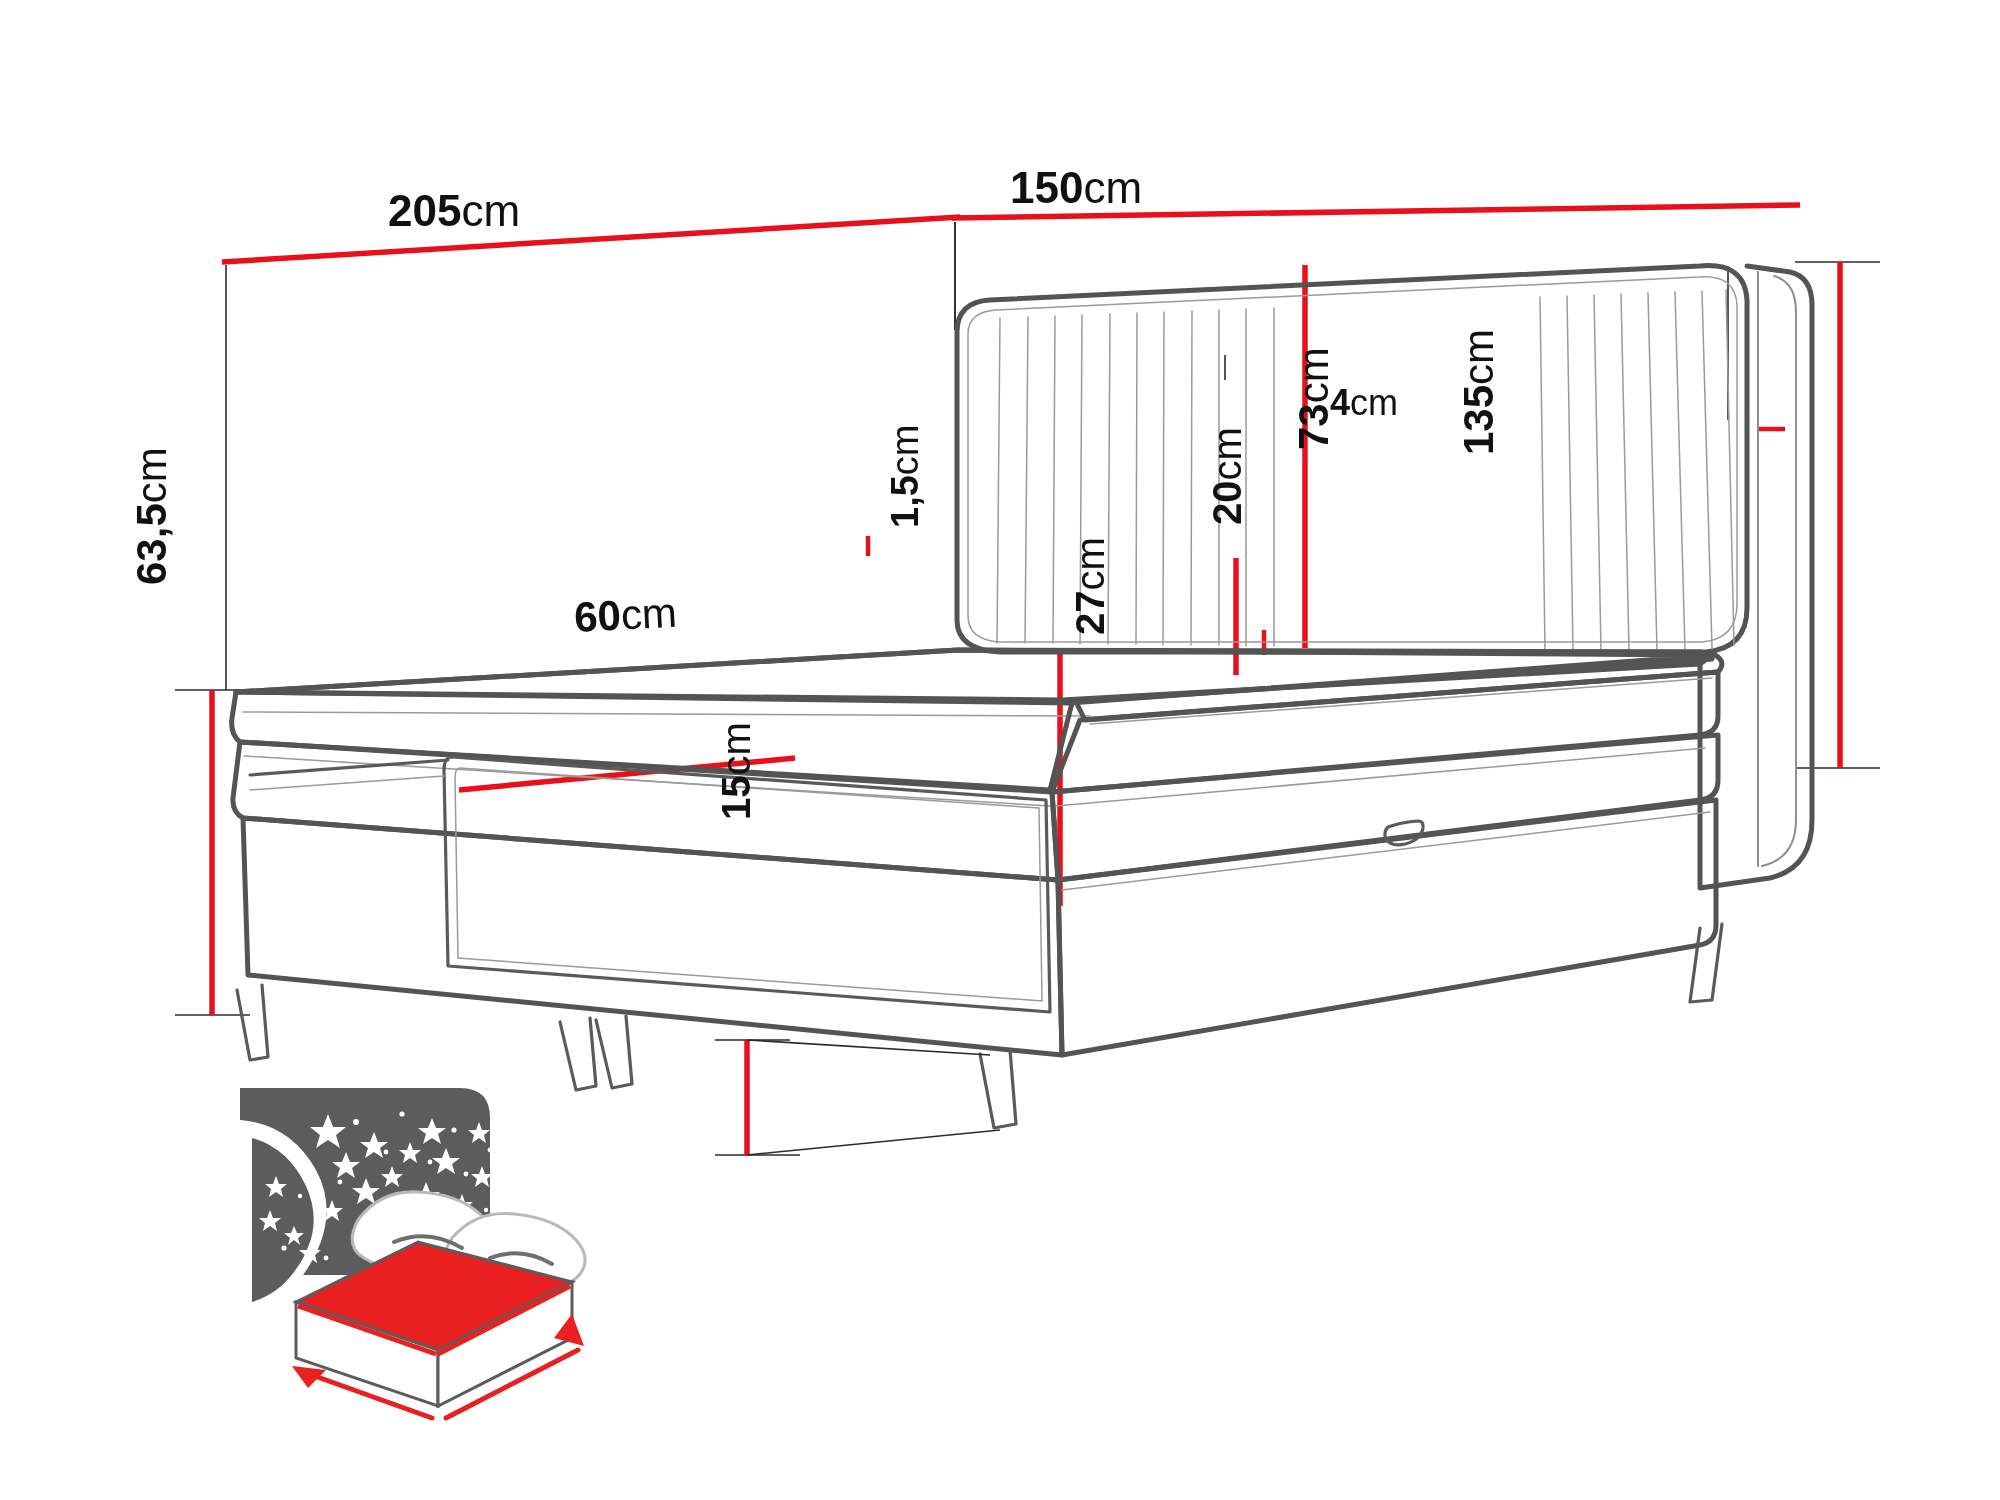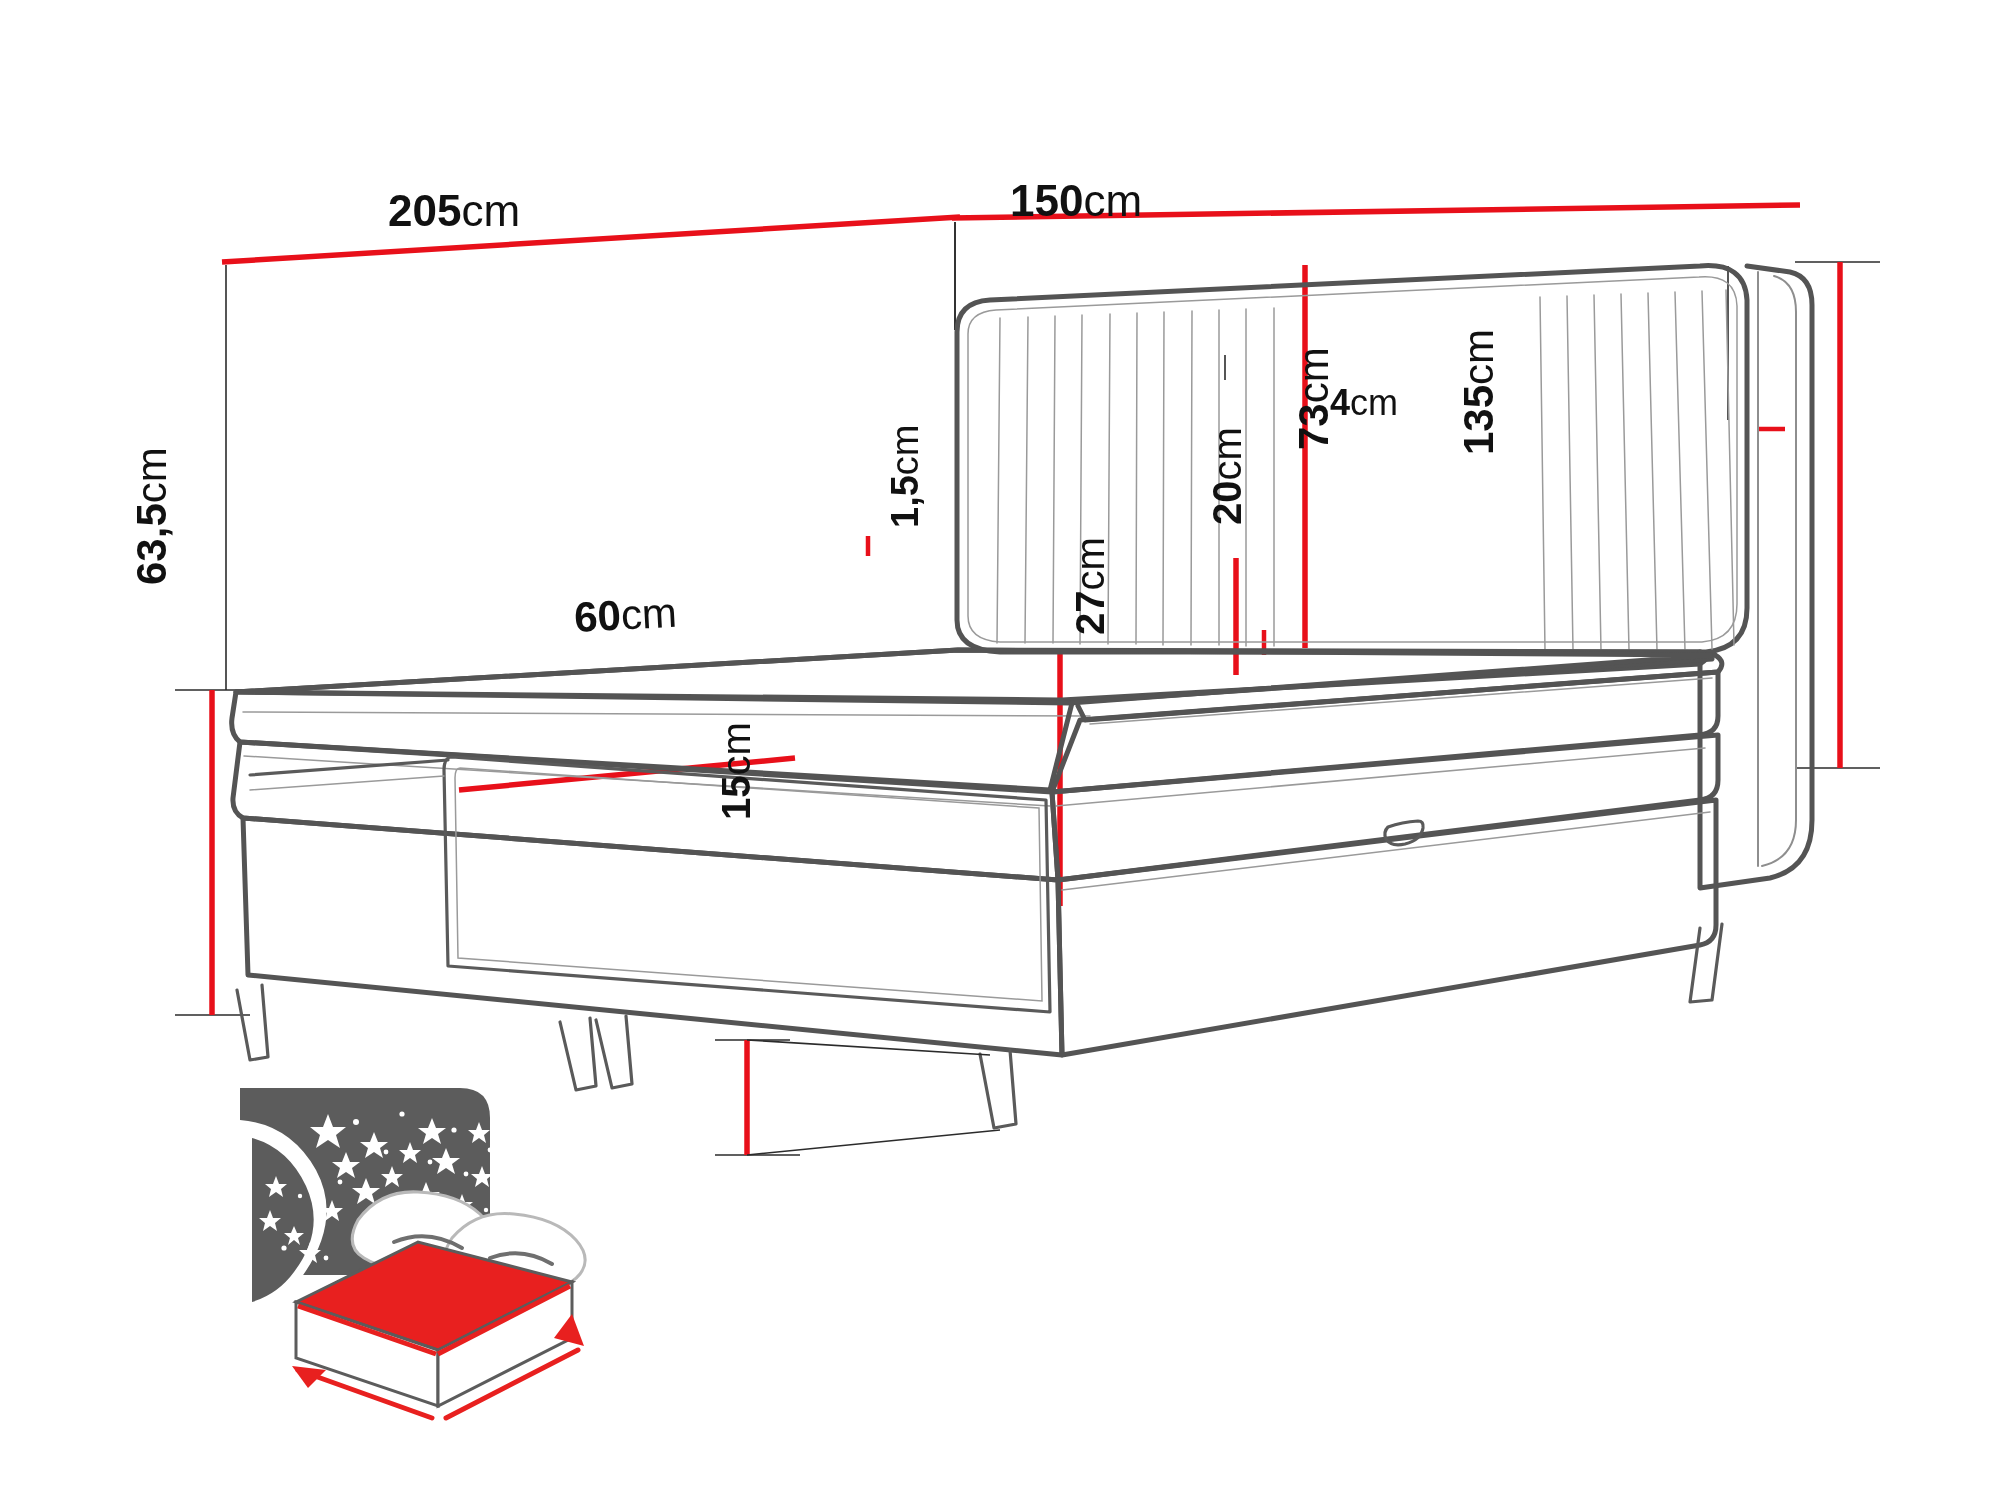--- a/index.html
+++ b/index.html
@@ -338,21 +338,21 @@
         <polygon points="112,296 146,300 128,318"></polygon>
         <polygon points="404,276 392,244 374,268"></polygon>
       </g>
     </g>
   </svg>
 
   <div class="dimlabel" style="left:388px;top:186px;font-size:44px;">
     <span class="num">205</span><span class="unit">cm</span>
   </div>
 
-  <div class="dimlabel" style="left:1010px;top:163px;font-size:44px;margin-top:13px;">
+  <div class="dimlabel" style="left:1010px;top:163px;font-size:44px;">
     <span class="num">150</span><span class="unit">cm</span>
   </div>
 
   <div class="dimlabel rot90" style="left:1290px;top:450px;font-size:42px;">
     <span class="num">73</span><span class="unit">cm</span>
   </div>
 
   <div class="dimlabel" style="left:1330px;top:382px;font-size:36px;">
     <span class="num">4</span><span class="unit">cm</span>
   </div>

